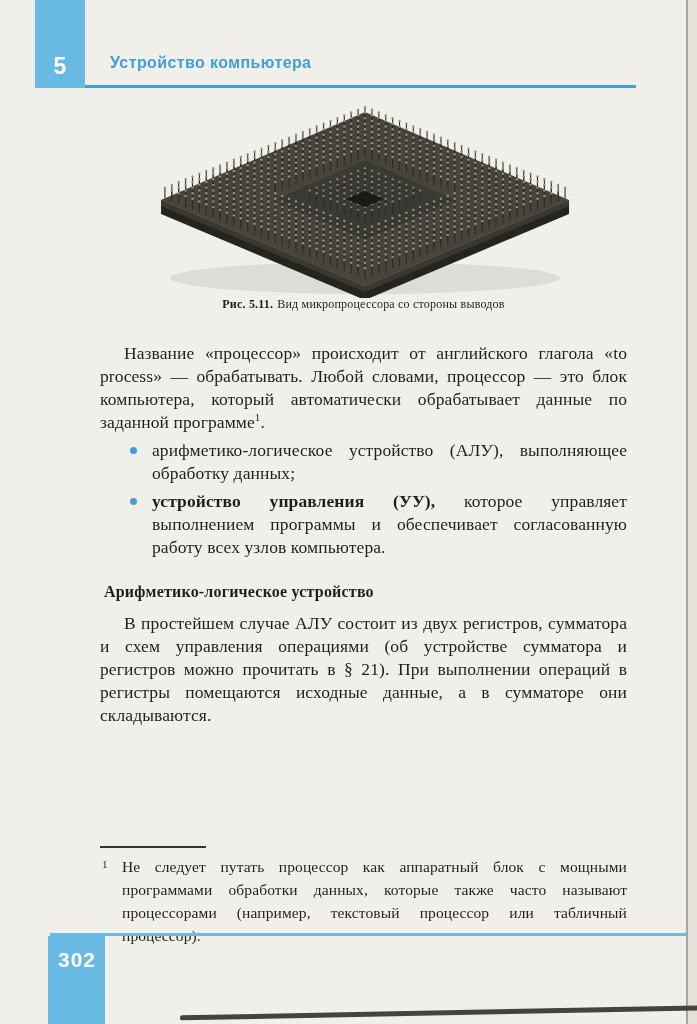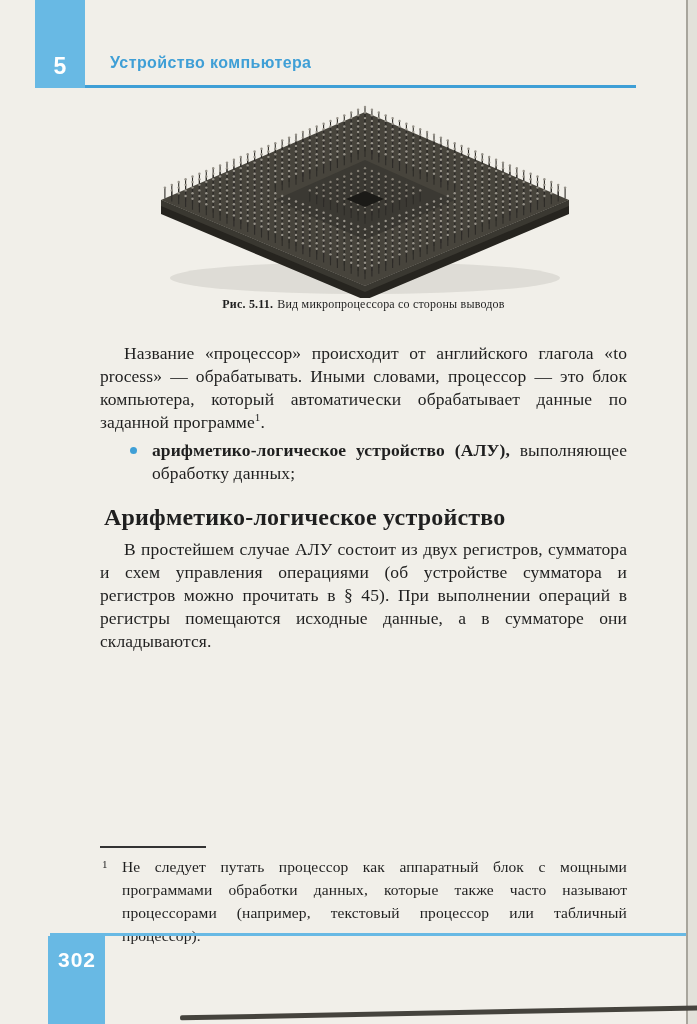--- a/index.html
+++ b/index.html
@@ -61,21 +61,21 @@
   }
   .content p{margin:0;text-indent:24px;}
   .content sup{font-size:11px;line-height:0;}
   .content ul{list-style:none;margin:4px 0 0 0;padding:0;}
   .content li{position:relative;padding-left:52px;margin-top:5px;text-indent:0;}
   .content li .dot{
     position:absolute;left:30px;top:8px;width:7px;height:7px;border-radius:50%;
     background:var(--accent-deep);
   }
   .content h3{
-    margin:21px 0 9px 4px;font-size:24px;font-weight:bold;
+    margin:21px 0 9px 4px;font-size:16px;font-weight:bold;
     letter-spacing:.2px;text-align:left;
   }
   
   .footnote{
     position:absolute;left:100px;top:846px;width:527px;color:var(--text);
   }
   .fn-rule{width:106px;height:2px;background:#333;margin:0 0 7px 0;}
   .fn-text{
     position:relative;padding-left:22px;
     font-size:15.5px;line-height:23px;text-align:justify;letter-spacing:.1px;
@@ -1702,29 +1702,33 @@
         <line x1="220" y1="166.23999999999998" x2="220" y2="177.23999999999998" stroke="#2e2c28" stroke-width="1.1"></line>
         <circle cx="220" cy="166.23999999999998" r="1.2" fill="#97938a"></circle>
         <polygon points="220,89 239,97 220,105 201,97" fill="#1b1a17"></polygon>
       </svg>
   </div>
   <div class="figure-caption">
     <b>Рис. 5.11.</b><span>Вид микропроцессора со стороны выводов</span>
   </div>
 
   <div class="content">
-    <p><span>Название «процессор» происходит от английского глагола «to process» — обрабатывать. Иными словами, процессор — это блок компьютера, который автоматически обрабатывает данные по заданной программе</span><sup>1</sup><span>.</span></p>
+    <p><span>Название «процессор» происходит от английского глагола «to process» — обрабатывать. Любой словами, процессор — это блок компьютера, который автоматически обрабатывает данные по заданной программе</span><sup>1</sup><span>.</span></p>
     <ul>
       <li>
         <span class="dot"></span>
-        <span><span style="font-weight: 700;">арифметико-логическое устройство (АЛУ),</span><span> выполняющее обработку данных;</span></span>
+        <span><span style="font-weight: 400;">арифметико-логическое устройство (АЛУ),</span><span> выполняющее обработку данных;</span></span>
+      </li>
+      <li>
+        <span class="dot"></span>
+        <span><span style="font-weight: 700;">устройство управления (УУ),</span><span> которое управляет выполнением программы и обеспечивает согласованную работу всех узлов компьютера.</span></span>
       </li>
     </ul>
     <h3>Арифметико-логическое устройство</h3>
-    <p><span>В простейшем случае АЛУ состоит из двух регистров, сумматора и схем управления операциями (об устройстве сумматора и регистров можно прочитать в § 45). При выполнении операций в регистры помещаются исходные данные, а в сумматоре они складываются.</span></p>
+    <p><span>В простейшем случае АЛУ состоит из двух регистров, сумматора и схем управления операциями (об устройстве сумматора и регистров можно прочитать в § 21). При выполнении операций в регистры помещаются исходные данные, а в сумматоре они складываются.</span></p>
   </div>
 
   <div class="footnote">
     <div class="fn-rule"></div>
     <div class="fn-text">
       <sup class="fn-marker">1</sup><span><span>Не следует путать процессор как аппаратный блок с мощными программами обработки данных, которые также часто называют процессорами (например, текстовый процессор или табличный процессор).</span></span>
     </div>
   </div>
 
   <div class="footer-rule"></div>

